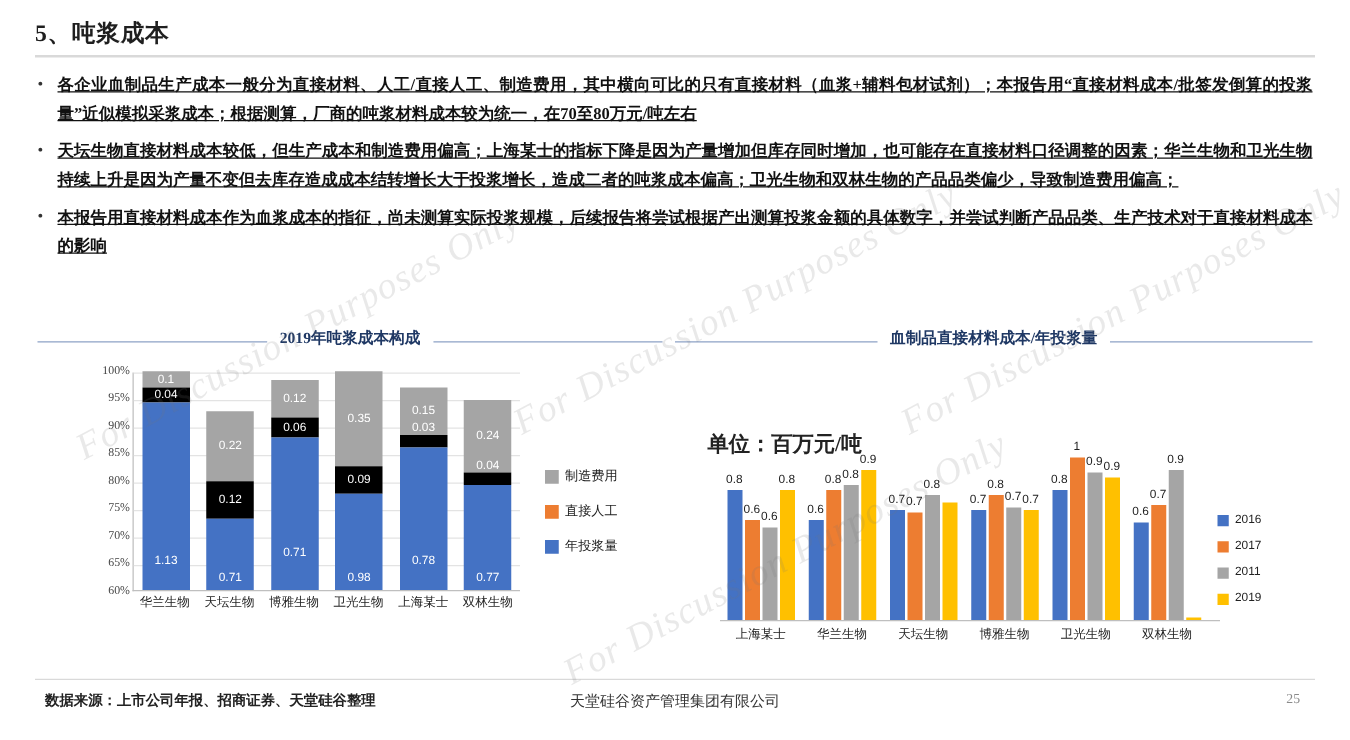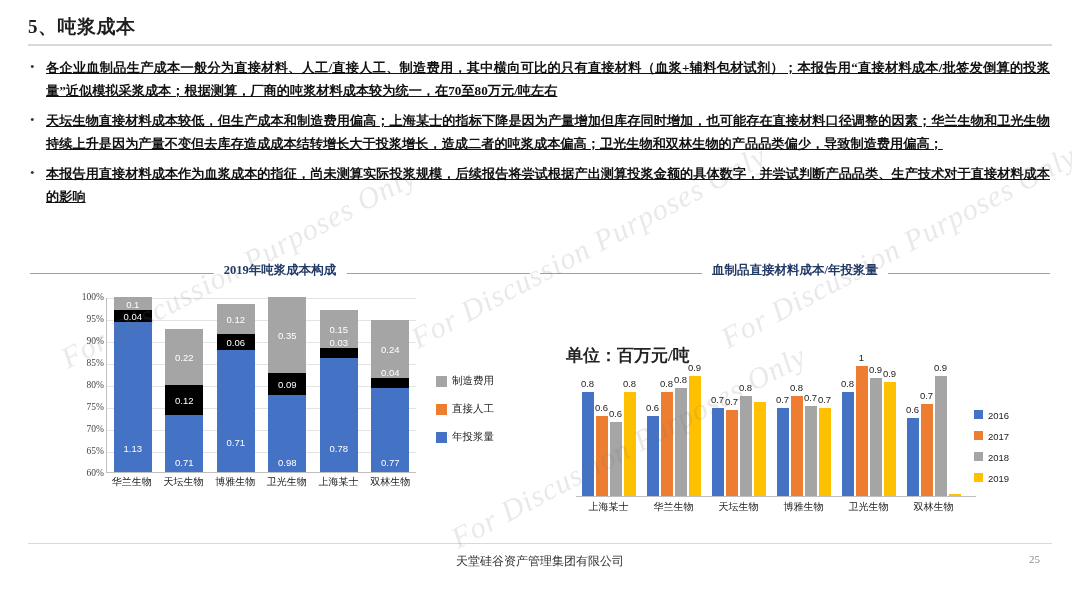--- a/index.html
+++ b/index.html
@@ -113,21 +113,21 @@
   }
   .b2016{background:#4472c4;}
   .b2017{background:#ed7d31;}
   .b2018{background:#a5a5a5;}
   .b2019{background:#ffc000;}
 
   .rc-xlabels{position:absolute;left:36px;top:218px;width:390px;display:flex;}
   .rc-xlabels div{flex:1;text-align:center;font-size:10px;color:#222;}
 
   .rc-legend{position:absolute;right:14px;top:128px;width:62px;}
-  .rc-legend .li{display:flex;align-items:flex-start;margin-bottom:10px;}
+  .rc-legend .li{display:flex;align-items:flex-end;margin-bottom:10px;}
   .rc-legend .sw{width:9px;height:9px;margin-right:5px;flex:0 0 9px;}
   .rc-legend .lt{font-size:9.5px;color:#222;font-family:"Liberation Sans",sans-serif;}
 
   
   .foot-rule{position:absolute;left:28px;top:543px;width:1024px;height:1px;background:#d9d9d9;}
   .source{position:absolute;left:36px;top:553px;font-size:11.5px;font-weight:bold;color:#222;}
   .company{position:absolute;left:50%;transform:translateX(-50%);top:553px;font-size:12px;color:#333;}
   .pageno{position:absolute;right:40px;top:553px;font-size:11px;color:#8a8a8a;}
 
   
@@ -427,31 +427,32 @@
         <div class="li">
           <div class="sw" style="background:#4472c4"></div>
           <div class="lt">2016</div>
         </div>
         <div class="li">
           <div class="sw" style="background:#ed7d31"></div>
           <div class="lt">2017</div>
         </div>
         <div class="li">
           <div class="sw" style="background:#a5a5a5"></div>
-          <div class="lt">2018</div>
+          <div class="lt">2011</div>
         </div>
         <div class="li">
           <div class="sw" style="background:#ffc000"></div>
           <div class="lt">2019</div>
         </div>
       </div>
     </div>
   </div>
 
   <div class="foot-rule"></div>
+  <div class="source">数据来源：上市公司年报、招商证券、天堂硅谷整理</div>
   <div class="company">天堂硅谷资产管理集团有限公司</div>
   <div class="pageno">25</div>
 
   <div class="wm wm1">For Discussion Purposes Only</div>
   <div class="wm wm2">For Discussion Purposes Only</div>
   <div class="wm wm3">For Discussion Purposes Only</div>
   <div class="wm wm4">For Discussion Purposes Only</div>
 
 </div>
 

